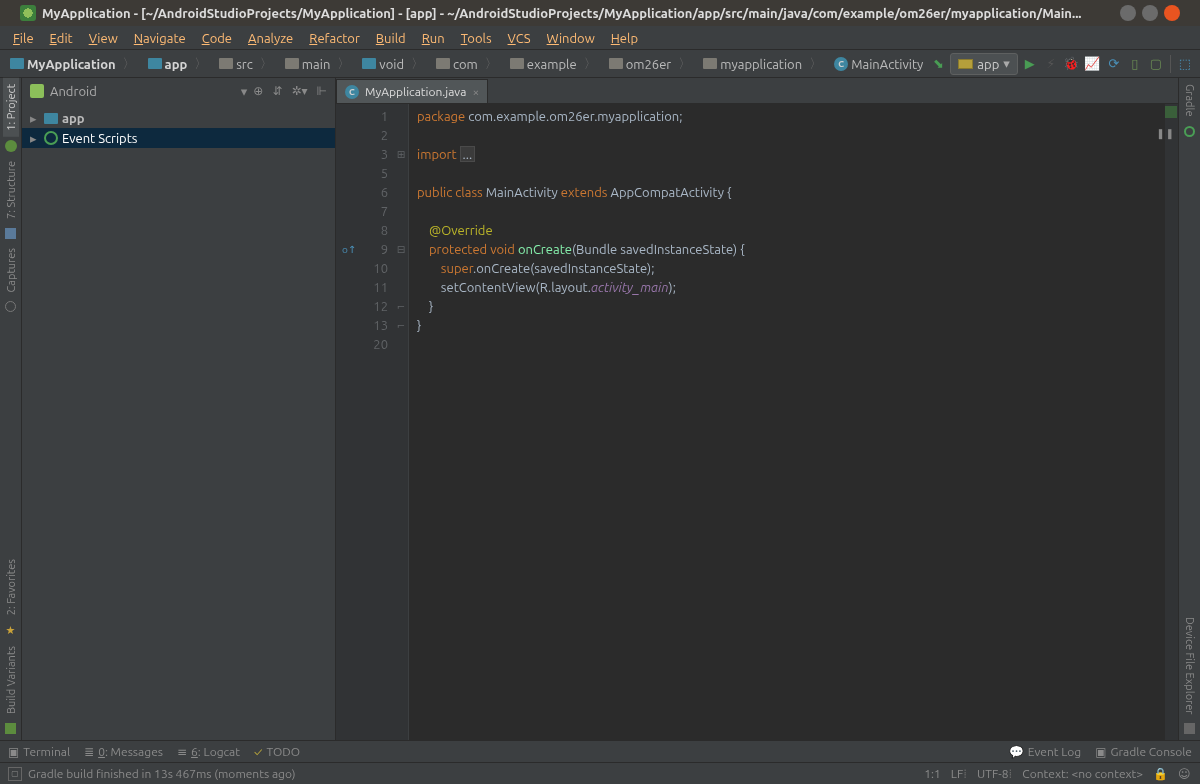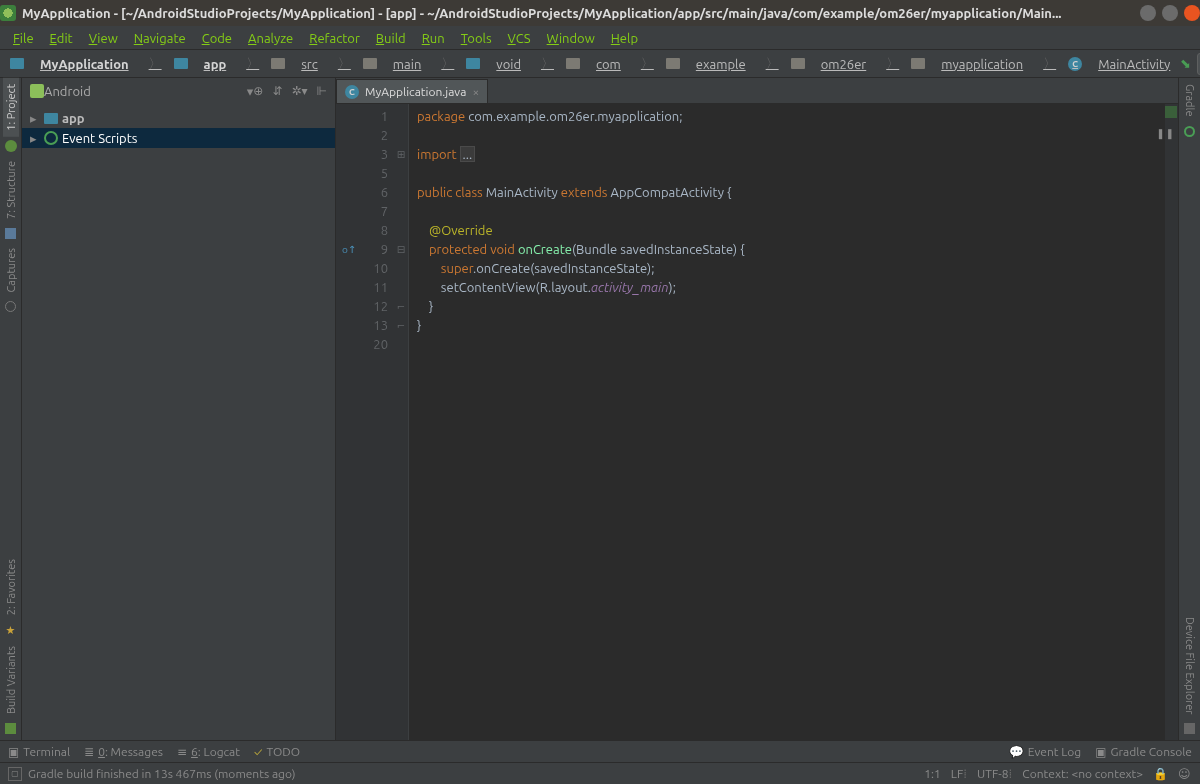--- a/index.html
+++ b/index.html
@@ -1,43 +1,43 @@
 <!DOCTYPE html>
 <html><head>
 <meta charset="utf-8">
 <style>
 * { margin: 0; padding: 0; box-sizing: border-box; font-family: "Ubuntu","DejaVu Sans",sans-serif; }
 body { width:1200px; height:784px; background:#3c3f41; color:#bbb; font-size:13px; overflow:hidden; display:flex; flex-direction:column; }
-.titlebar { height:26px; background:#3d3a36; display:flex; align-items:center; padding:0 0; color:#ddd; font-weight:bold; font-size:13px; }
+.titlebar { height:26px; background:#3d3a36; display:flex; align-items:center; padding:0 20px; color:#ddd; font-weight:bold; font-size:13px; }
 .titlebar-text { flex:1; white-space:nowrap; overflow:hidden; text-overflow:ellipsis; }
 .titlebar .winbtns { display:flex; gap:6px; }
 .winbtn { width:16px; height:16px; border-radius:50%; display:flex; align-items:center; justify-content:center; font-size:10px; }
 .winbtn.min { background:#6b6b6b; }
 .winbtn.max { background:#6b6b6b; }
 .winbtn.close { background:#e95420; }
 .menubar { height:24px; background:#3c3f41; display:flex; align-items:center; padding:0 6px; gap:2px; border-bottom:1px solid #2b2b2b; }
-.menubar .menu { padding:2px 7px; cursor:default; color:#84cc16; }
+.menubar .menu { padding:2px 7px; cursor:default; color:#fdba74; }
 .menubar .menu u { text-decoration:underline; }
 .navbar { height:28px; background:#3c3f41; display:flex; align-items:center; padding:0 4px; border-bottom:1px solid #2b2b2b; gap:0; }
-.crumb { display:flex; align-items:center; padding:0 6px; gap:16px; color:#bbb;text-decoration:underline; }
+.crumb { display:flex; align-items:center; padding:0 6px; gap:3px; color:#bbb; }
 .crumb.bold b { color:#d5d5d5; font-weight:bold; }
 .crumb .sep { color:#666; margin-left:4px; }
 .folder-icon { width:14px; height:11px; background:#7c7a73; border-radius:1px; position:relative; }
 .folder-icon.blue { background:#3e86a0; }
 .class-icon { width:14px; height:14px; border-radius:50%; background:#3e86a0; display:flex; align-items:center; justify-content:center; color:#d0d0d0; font-size:9px; font-weight:bold; }
 .navbar-right { margin-left:auto; display:flex; align-items:center; gap:3px; padding-right:6px; }
 .nav-icon { width:18px; height:18px; display:flex; align-items:center; justify-content:center; color:#808080; }
 .nav-box { height:22px; background:#4c5052; border:1px solid #5e6060; border-radius:3px; display:flex; align-items:center; padding:0 7px; gap:4px; color:#ccc; }
 .run-icon { color:#499c54; }
 .main { flex:1; display:flex; min-height:0; }
 .leftrail { width:22px; background:#3c3f41; border-right:1px solid #2b2b2b; display:flex; flex-direction:column; align-items:center; }
 .rail-item { writing-mode:vertical-rl; transform:rotate(180deg); padding:6px 2px; color:#8a8a8a; font-size:11px; display:flex; align-items:center; gap:3px; cursor:default; }
 .rail-spacer { flex:1; }
 .projectpane { width:314px; background:#3c3f41; border-right:1px solid #2b2b2b; display:flex; flex-direction:column; }
-.projhdr { height:26px; display:flex; align-items:center; padding:0 8px; background:#3c3f41; }
+.projhdr { height:26px; display:flex; align-items:center; padding:0 8px; gap:6px; background:#3c3f41; }
 .projhdr .sel { flex:1; display:flex; align-items:center; gap:4px; color:#aaa; }
 .projhdr .icos { display:flex; gap:9px; color:#8a8a8a; font-size:12px; }
 .tree { flex:1; padding:4px 0; }
 .tree-row { height:20px; display:flex; align-items:center; padding-left:8px; gap:4px; color:#bbb; }
 .tree-row.sel { background:#0d293e; color:#fff; }
 .tree-arr { width:10px; color:#888; }
 .gradle-ico { width:14px; height:14px; border-radius:50%; border:2px solid #4a9e55; position:relative; }
 .editor { flex:1; display:flex; flex-direction:column; background:#2b2b2b; min-width:0; }
 .tabs { height:26px; background:#3c3f41; display:flex; align-items:flex-end; border-bottom:1px solid #2b2b2b; }
 .tab { height:24px; background:#515658; border:1px solid #2b2b2b; border-bottom:none; display:flex; align-items:center; padding:0 8px; gap:6px; color:#ddd; font-size:12px; }

